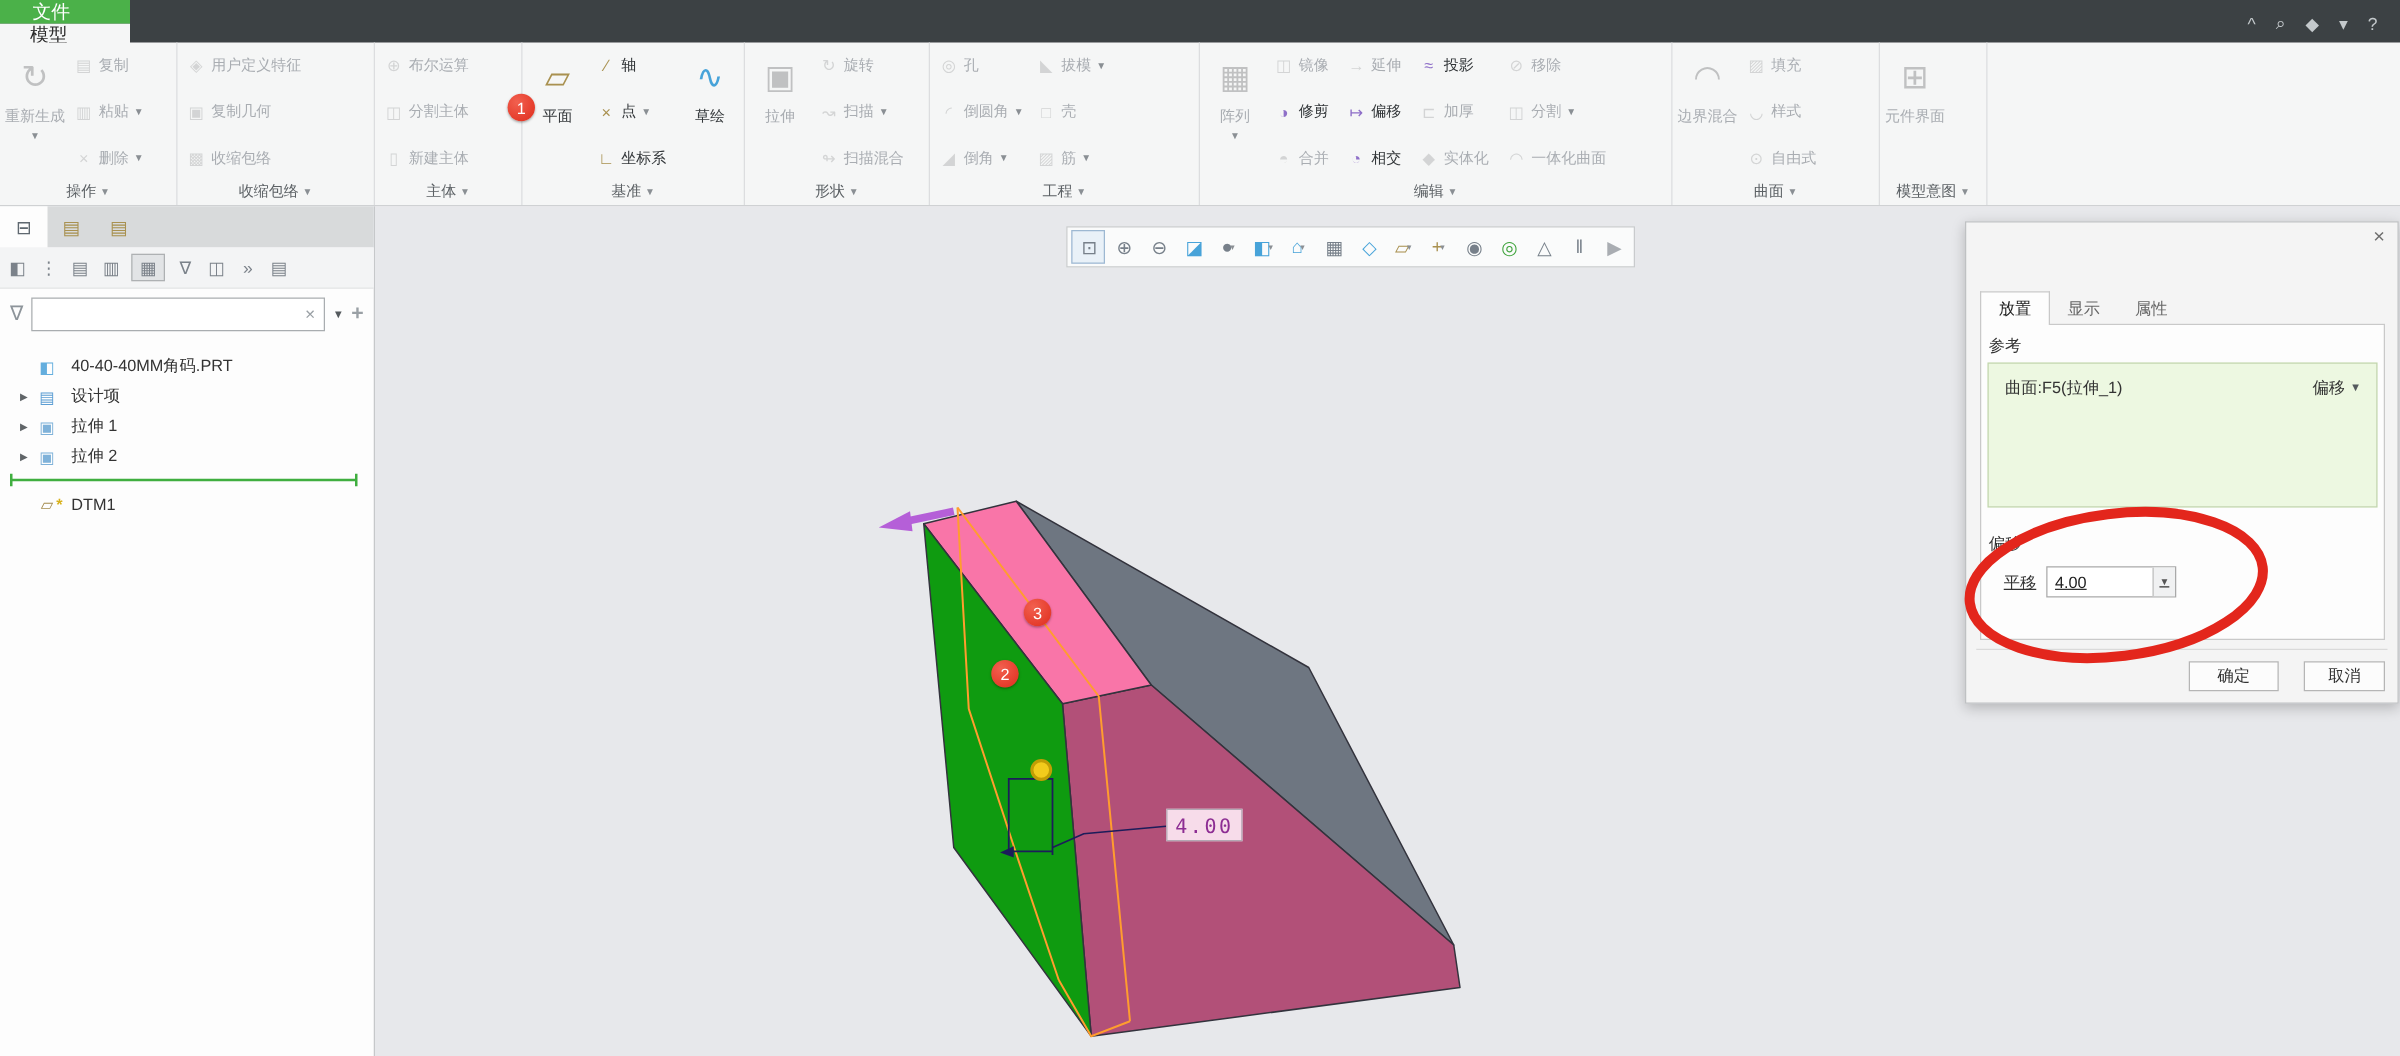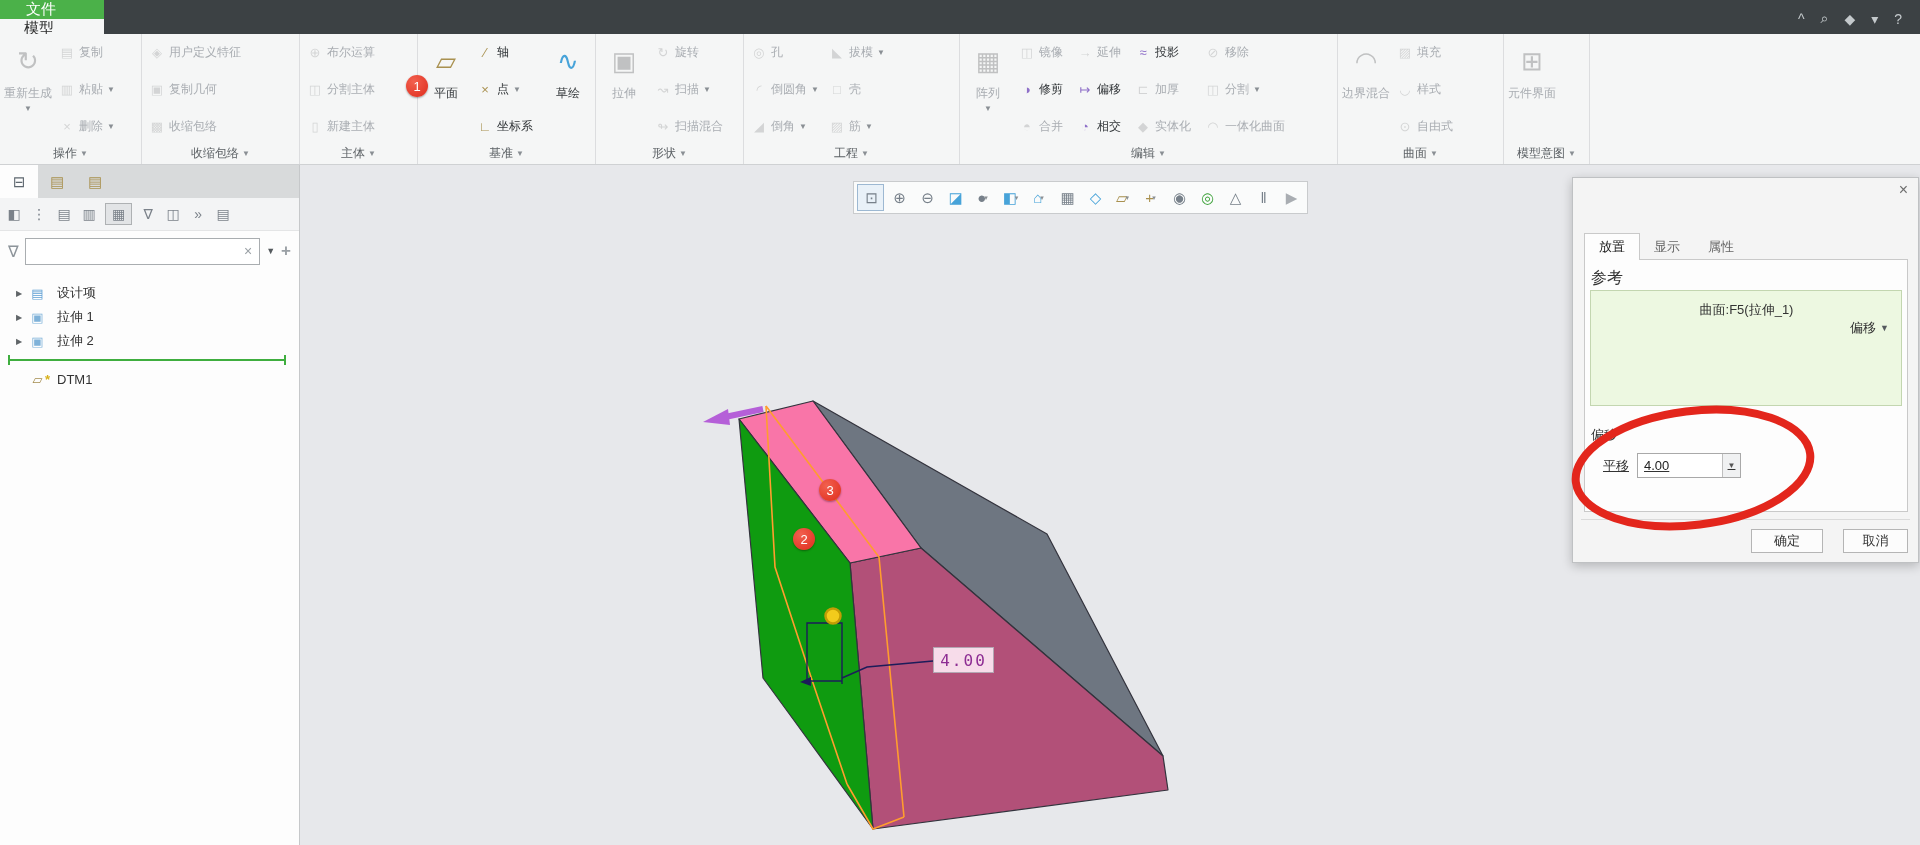--- a/index.html
+++ b/index.html
@@ -86,23 +86,23 @@
   .watermark { position:absolute; left:1180px; top:641px; z-index:2; font-size:23px; color:#b4b7bb; letter-spacing:.5px; }
 
   
   .dialog { position:absolute; left:1272px; top:12px; width:347px; height:386px; z-index:10; background:#f4f4f4; border:1px solid #bfc1c3; box-shadow:0 3px 10px rgba(0,0,0,.22); }
   .dlg-title { position:absolute; left:0; top:0; right:0; height:26px; display:flex; align-items:center; justify-content:center; color:#9b9b9b; font-size:14px; }
   .dlg-close { position:absolute; right:10px; top:3px; color:#6e6e6e; font-size:16px; }
   .dlg-tabs { position:absolute; left:11px; top:55px; display:flex; z-index:2; }
   .dtab { height:27px; padding:0 14px; display:flex; align-items:center; font-size:13px; color:#666; }
   .dtab[data-active="1"] { background:#fdfdfd; border:1px solid #c9c9c9; border-bottom:none; color:#222; }
   .dlg-panel { position:absolute; left:11px; top:81px; width:324px; height:253px; background:#fdfdfd; border:1px solid #c9c9c9; }
-  .ref-label { position:absolute; left:6px; top:8px; font-size:16px; color:#333; }
+  .ref-label { position:absolute; left:6px; top:8px; font-size:13px; color:#333; }
   .ref-box { position:absolute; left:5px; top:30px; width:312px; height:116px; background:#edf8e1; border:1px solid #c3d6b0; }
-  .ref-row { display:flex; align-items:center; padding:10px 12px 0 13px; font-size:13px; color:#333;flex-direction:column; }
+  .ref-row { display:flex; align-items:center; padding:10px 12px 0 13px; font-size:13px; color:#333; }
   .ref-type { margin-left:auto; display:flex; align-items:center; gap:4px; }
   .off-label { position:absolute; left:6px; top:166px; font-size:13px; color:#333; }
   .trans-row { position:absolute; left:18px; top:193px; display:flex; align-items:center; gap:8px; font-size:13px; color:#333;text-decoration:underline; }
   .combo { width:104px; height:25px; border:1px solid #a9a9a9; background:#fff; display:flex; align-items:stretch; }
   .combo .cval { flex:1; display:flex; align-items:center; padding-left:6px; font-size:13px; color:#222; }
   .combo .cbtn { width:18px; border-left:1px solid #bfbfbf; background:#f0f1f2; display:flex; align-items:center; justify-content:center; font-size:8px; color:#555; }
   .dlg-sep { position:absolute; left:8px; right:8px; top:341px; border-top:1px solid #dadada; }
   .dbtn { position:absolute; top:351px; height:24px; background:#fcfcfc; border:1px solid #b5b5b5; font-size:13px; color:#333; display:flex; align-items:center; justify-content:center; }
   .dbtn.ok { left:178px; width:72px; }
   .dbtn.cancel { left:270px; width:65px; }
@@ -624,20 +624,26 @@
       <span class="funnel">∇</span>
       <div class="searchbox">
         <input value="" style="">
         <span class="clear">×</span>
       </div>
       <span class="mini-caret">▼</span>
       <span class="plus">+</span>
     </div>
     <div class="tree">
       <div>
+        <div class="trow">
+          <span class="tarrow"></span>
+          <span class="ticon" data-icon="part"></span>
+          <span class="tstar"></span>
+          <span class="tlabel">40-40-40MM角码.PRT</span>
+        </div>
 
         <div class="trow">
           <span class="tarrow">▶</span>
           <span class="ticon" data-icon="design"></span>
           <span class="tstar"></span>
           <span class="tlabel">设计项</span>
         </div>
 
 
 

